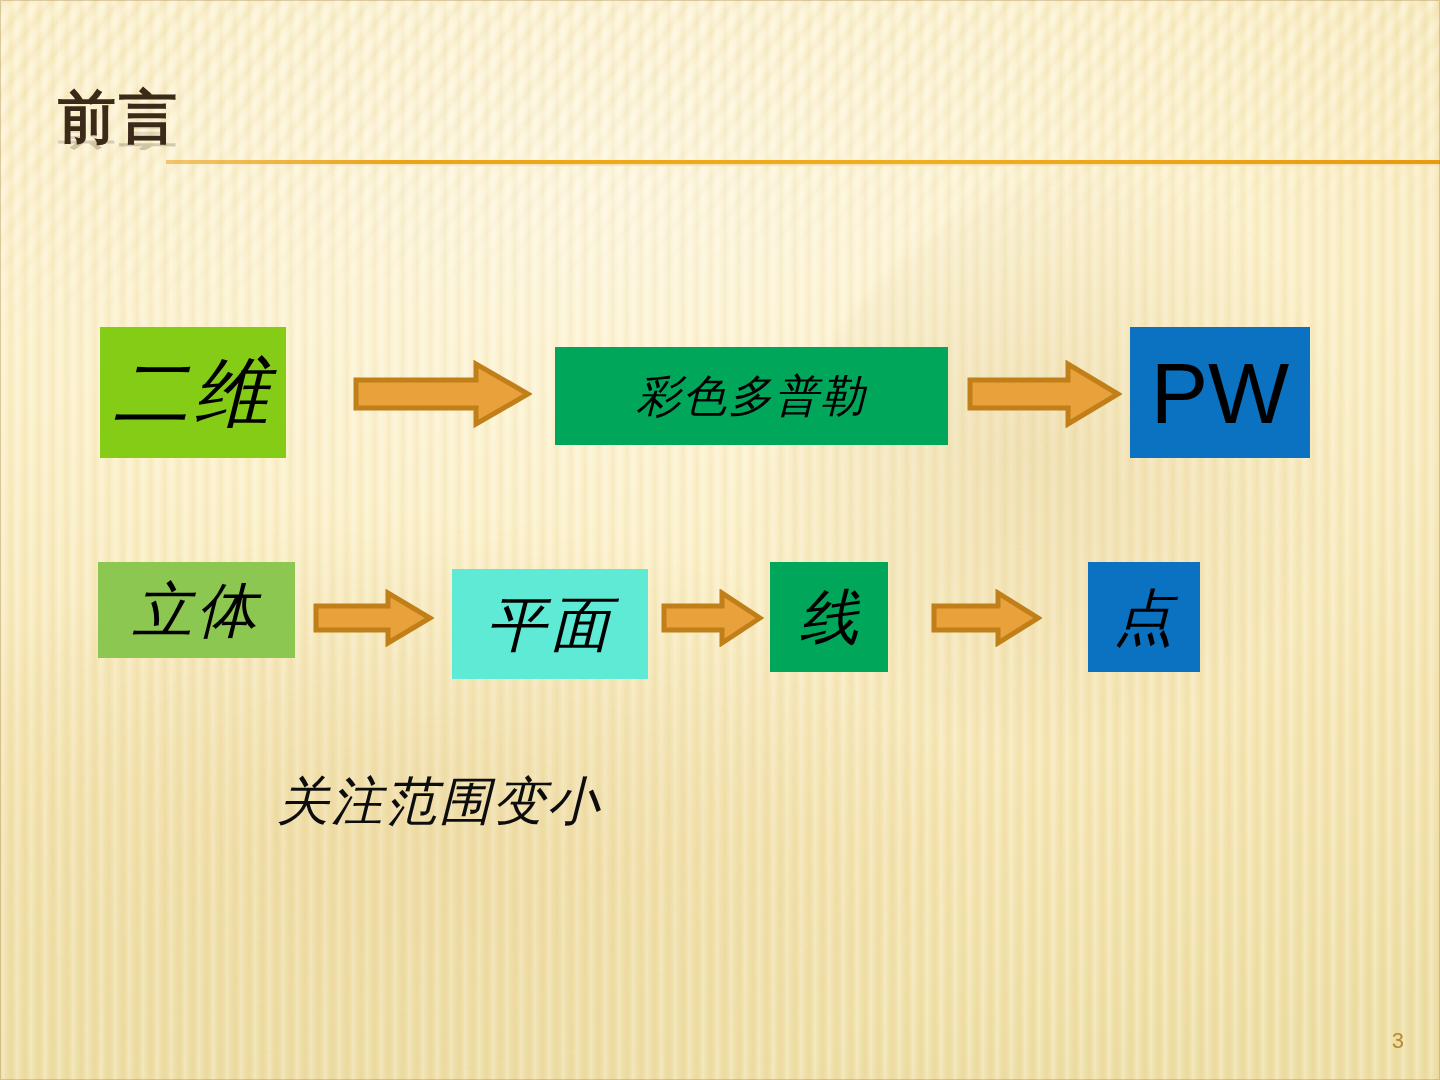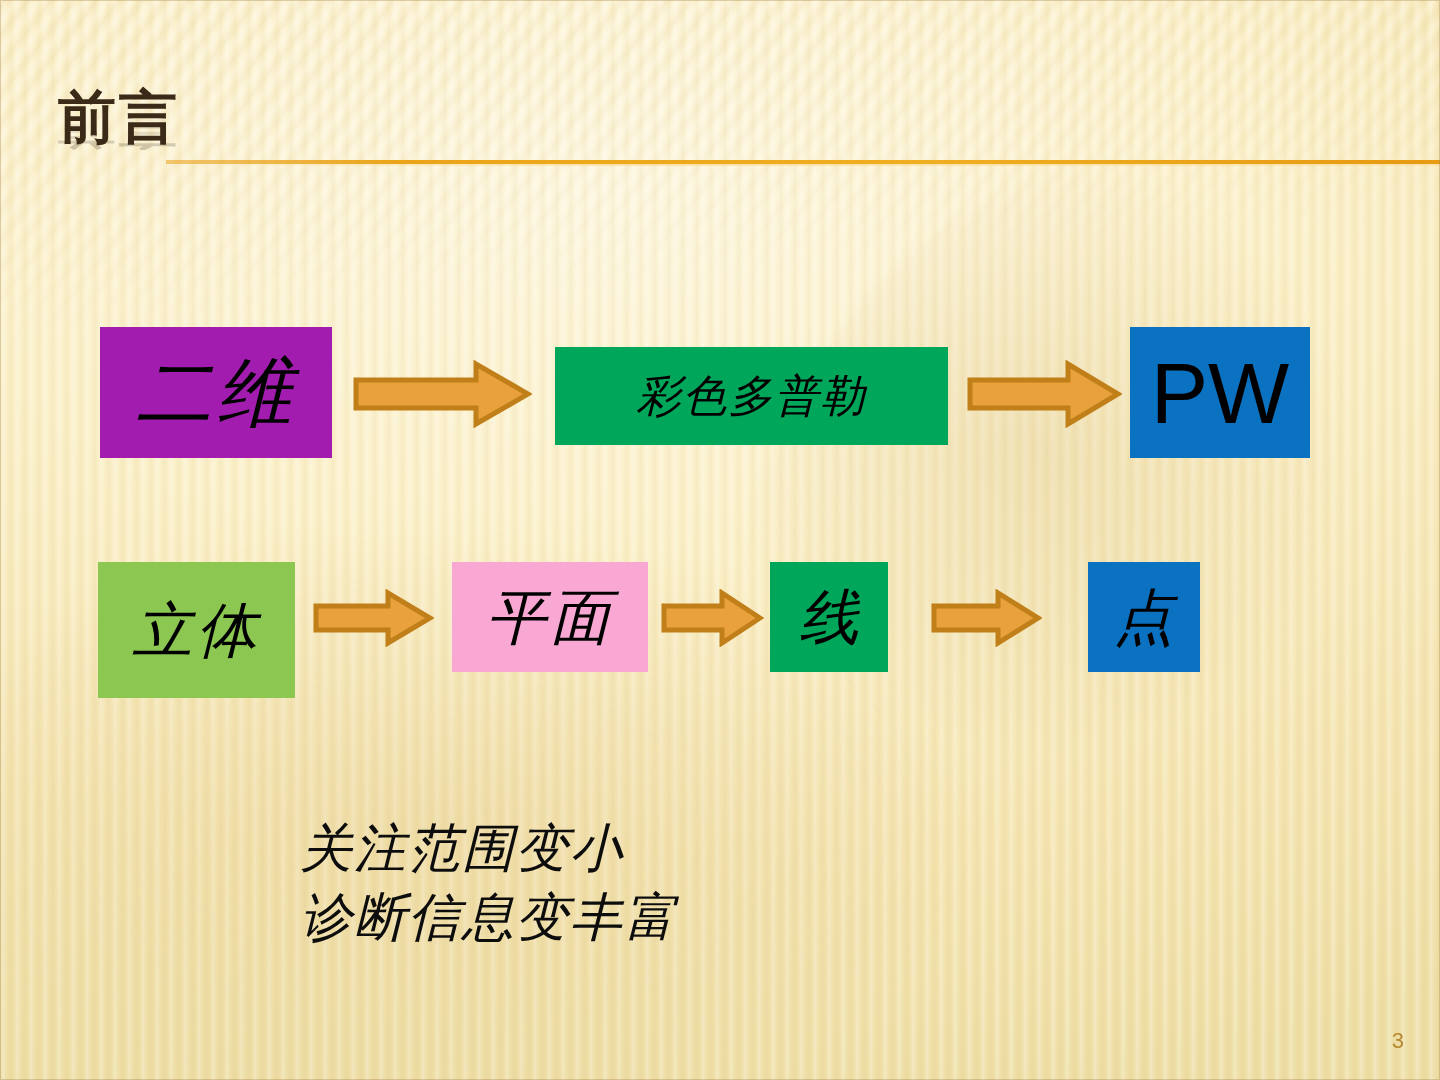--- a/index.html
+++ b/index.html
@@ -175,30 +175,29 @@
   .arrow {
     position: absolute;
     display: block;
   }
   .arrow svg { display: block; width: 100%; height: 100%; }
 
   
   .caption {
     position: absolute;
     left: 277px;
-    top: 814px;
+    top: 767px;
     width: 760px;
     color: #0d0d0d;
     font-family: "DejaVu Serif", "Liberation Serif", serif;
     font-style: italic;
     font-size: 52px;
     line-height: 1.32;
     letter-spacing: 2px;
     white-space: nowrap;
-    margin-left: 23px;
   }
 
   
   .page-number {
     position: absolute;
     right: 36px;
     bottom: 26px;
     font-family: "Liberation Sans", sans-serif;
     font-size: 22px;
     color: #b8882f;
@@ -217,21 +216,21 @@
 
   <div class="title-wrap">
     <div class="title-text">前言</div>
     <div class="title-reflection">前言</div>
   </div>
   <div class="title-rule"></div>
   <div class="title-rule-glow"></div>
 
   <div class="row" id="row1">
 
-    <div class="chip" style="left:100px; top:27px; width:232px; height:131px; background:#a21caf;">
+    <div class="chip" style="left:100px; top:27px; width:186px; height:131px; background:#84cc16;">
       <span class="chip-label" style="font-size:76px; letter-spacing:4px;">二维</span>
     </div>
 
     <div class="arrow" style="left:352px; top:60px; width:180px; height:68px;">
       <svg viewBox="0 0 180 68" preserveAspectRatio="none">
         <polygon points="4,20 124,20 124,4 176,34 124,64 124,48 4,48" fill="#E9A13B" stroke="#C07F18" stroke-width="5" stroke-linejoin="miter"></polygon>
       </svg>
     </div>
 
     <div class="chip" style="left:555px; top:47px; width:393px; height:98px; background:#00A65A;">
@@ -244,31 +243,31 @@
       </svg>
     </div>
 
     <div class="chip latin" style="left:1130px; top:27px; width:180px; height:131px; background:#0A72C0;">
       <span class="chip-label" style="font-size:86px; letter-spacing:0px;">PW</span>
     </div>
   </div>
 
   <div class="row" id="row2">
 
-    <div class="chip" style="left:98px; top:17px; width:197px; height:136px; background:#8CC751;">
+    <div class="chip" style="left:98px; top:17px; width:197px; height:96px; background:#8CC751;">
       <span class="chip-label" style="font-size:60px; letter-spacing:4px;">立体</span>
     </div>
 
     <div class="arrow" style="left:312px; top:44px; width:122px; height:58px;">
       <svg viewBox="0 0 122 58" preserveAspectRatio="none">
         <polygon points="4,17 76,17 76,4 118,29 76,54 76,41 4,41" fill="#E9A13B" stroke="#C07F18" stroke-width="5" stroke-linejoin="miter"></polygon>
       </svg>
     </div>
 
-    <div class="chip" style="left:452px; top:17px; width:196px; height:110px; background:#f9a8d4;">
+    <div class="chip" style="left:452px; top:24px; width:196px; height:110px; background:#5eead4;">
       <span class="chip-label" style="font-size:60px; letter-spacing:4px;">平面</span>
     </div>
 
     <div class="arrow" style="left:660px; top:44px; width:104px; height:58px;">
       <svg viewBox="0 0 104 58" preserveAspectRatio="none">
         <polygon points="4,17 62,17 62,4 100,29 62,54 62,41 4,41" fill="#E9A13B" stroke="#C07F18" stroke-width="5" stroke-linejoin="miter"></polygon>
       </svg>
     </div>
 
     <div class="chip" style="left:770px; top:17px; width:118px; height:110px; background:#00A65A;">
@@ -281,19 +280,18 @@
       </svg>
     </div>
 
     <div class="chip" style="left:1088px; top:17px; width:112px; height:110px; background:#0A72C0;">
       <span class="chip-label" style="font-size:60px; letter-spacing:0px;">点</span>
     </div>
   </div>
 
   <div class="caption">
     <div>关注范围变小</div>
-    <div>诊断信息变丰富</div>
   </div>
 
   <div class="page-number">3</div>
 
   <div class="slide-edge"></div>
 </div>
 
 </body></html>

